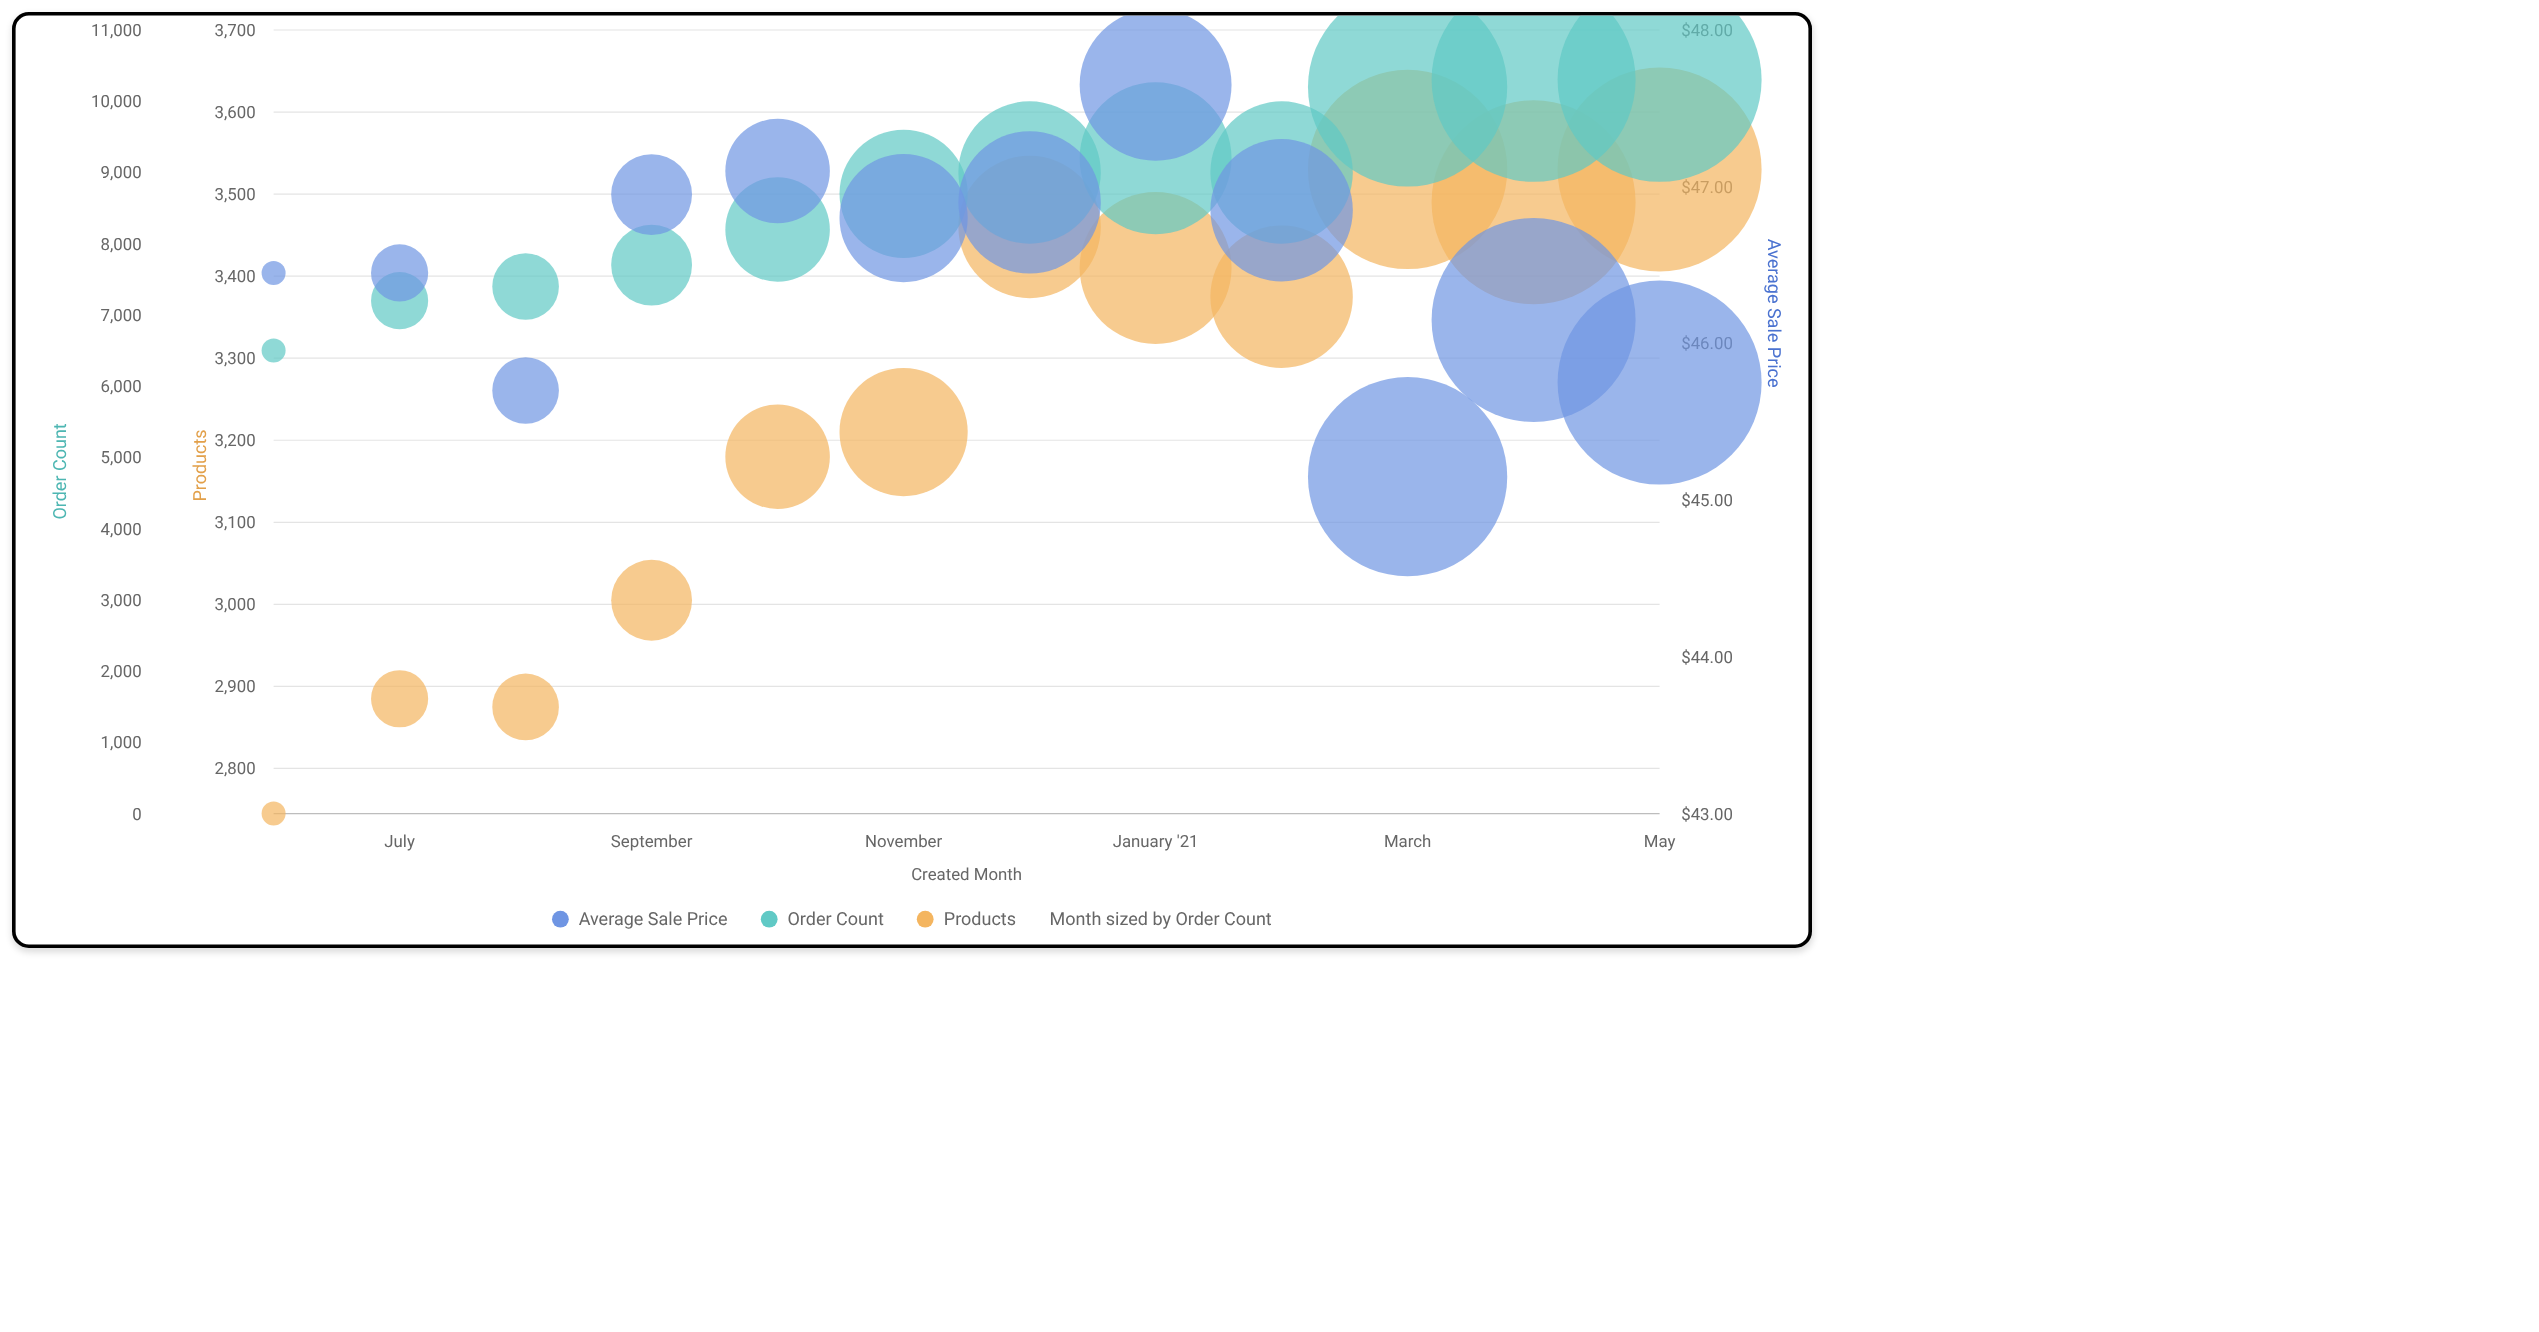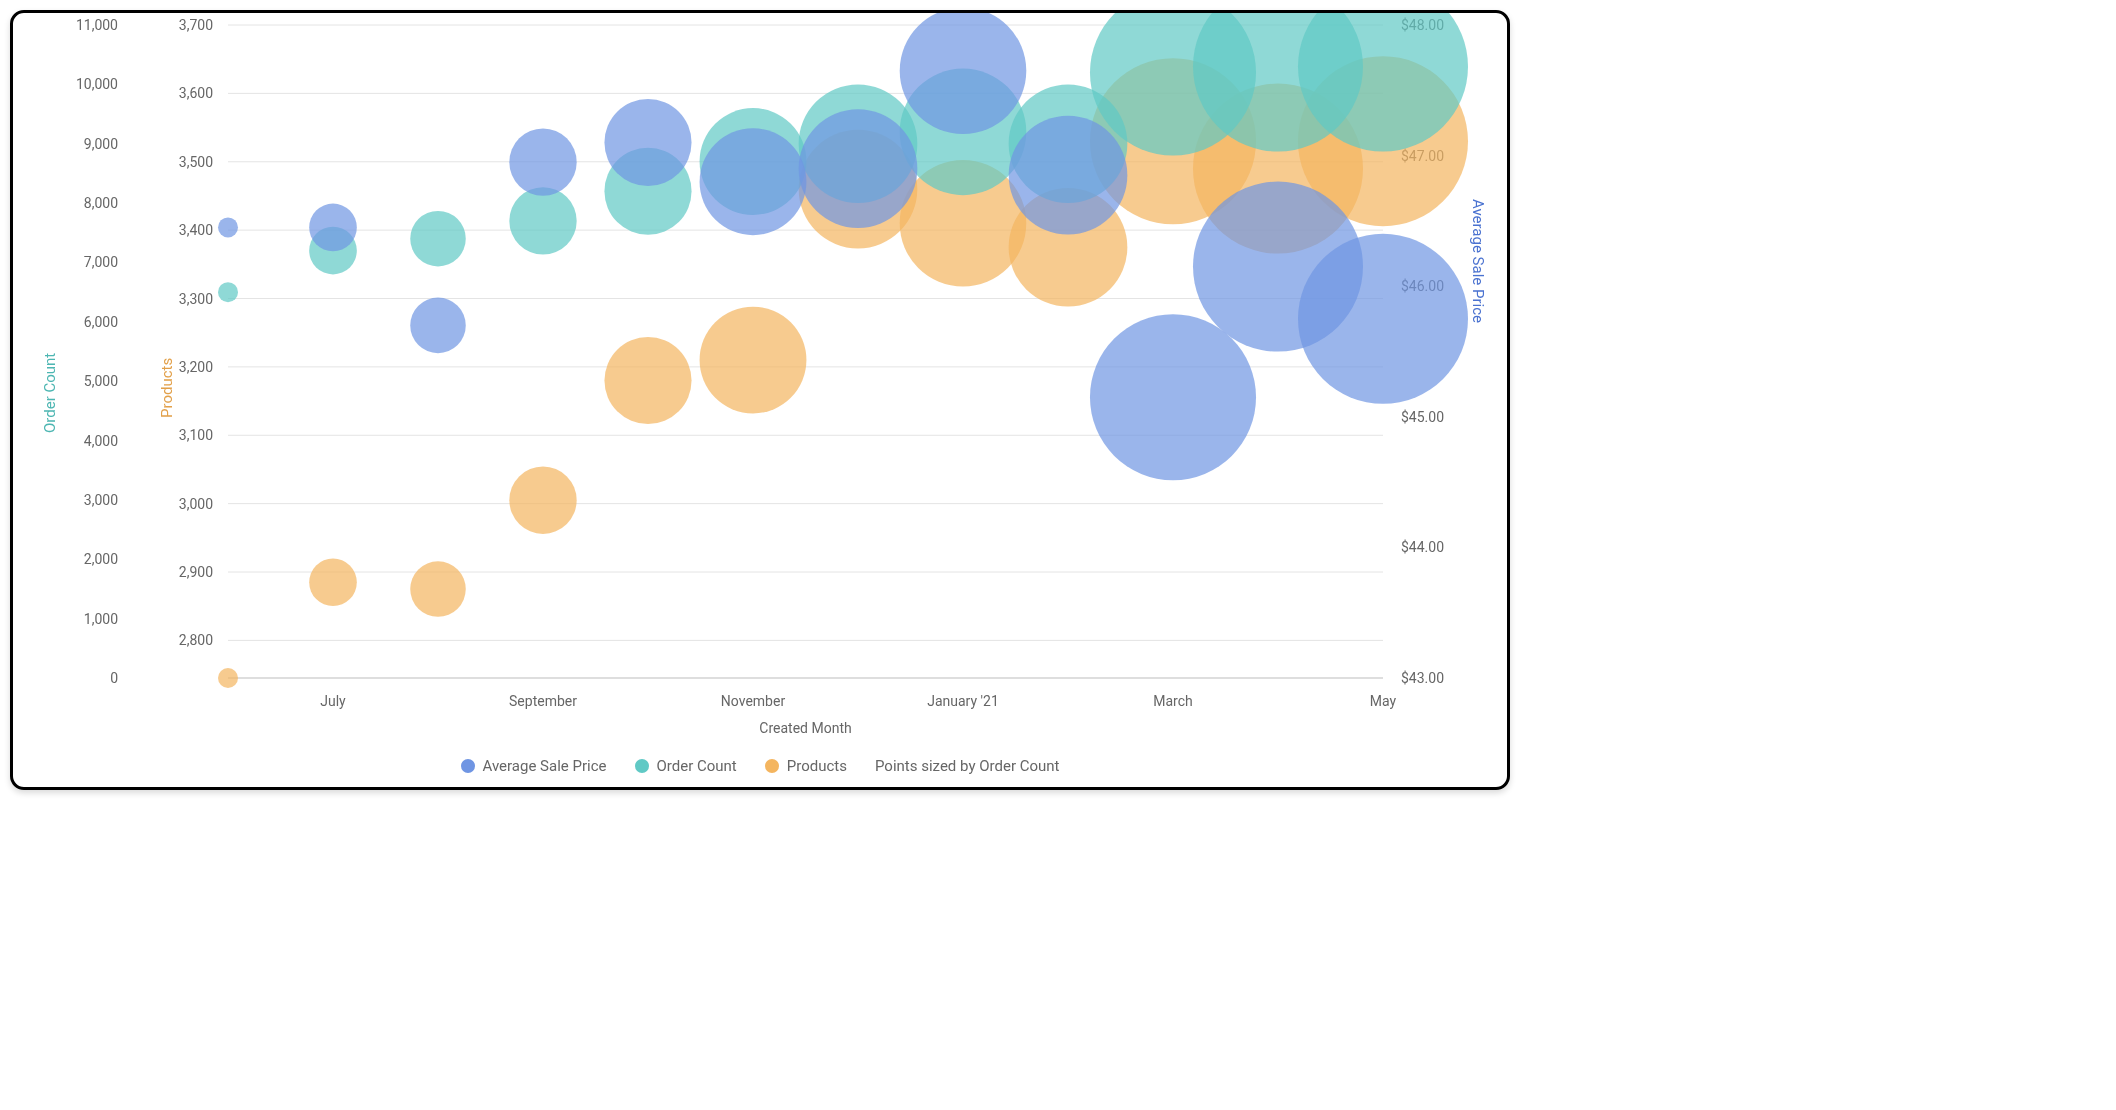--- a/index.html
+++ b/index.html
@@ -172,16 +172,16 @@
     </span>
     <span class="legend-item">
       <span class="legend-dot" style="background:#60c9c5"></span>
       <span>Order Count</span>
     </span>
     <span class="legend-item">
       <span class="legend-dot" style="background:#f4b55f"></span>
       <span>Products</span>
     </span>
     <span class="legend-item">
-      <span>Points sized by Order Count</span>
+      <span>Month sized by Order Count</span>
     </span>
   </div>
 </div>
 
 </body></html>

